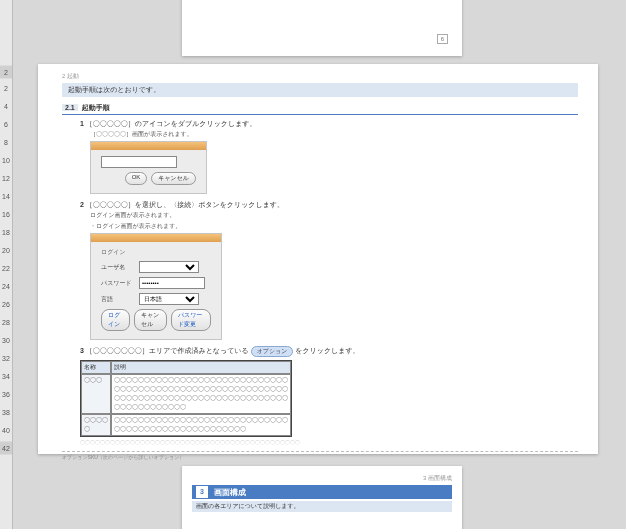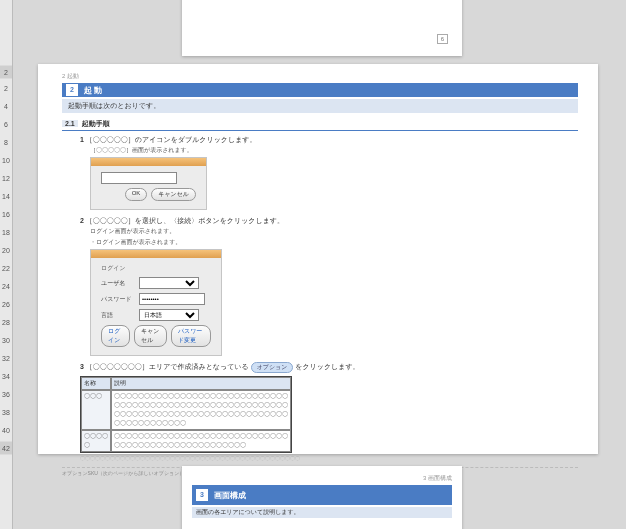--- a/index.html
+++ b/index.html
@@ -5,21 +5,21 @@
 html,body{margin:0;padding:0;background:#d8d8d8;font-family:"Meiryo","MS Gothic",sans-serif;font-size:7px;color:#333}
 .workspace{width:626px;height:529px;position:relative;overflow:hidden}
 .ruler-v{position:absolute;left:0;top:0;width:12px;height:529px;background:#e8e8e8;border-right:1px solid #bbb}
 .ruler-v .tick{position:absolute;left:0;width:12px;text-align:center;font-size:7px;color:#555;transform:translateY(-50%)}
 .ruler-v .tick.origin{background:#cfcfcf;padding:3px 0}
 .canvas{position:absolute;left:12px;top:0;right:0;bottom:0;overflow:hidden}
 .page{position:absolute;background:#fff;box-shadow:0 1px 3px rgba(0,0,0,.25)}
 .page.prev{left:170px;top:-120px;width:280px;height:176px}
 .page.main{left:26px;top:64px;width:560px;height:390px}
 .page.next{left:170px;top:466px;width:280px;height:180px}
-.ch-banner{background:#4a7cc4;color:#fff;display:flex;align-items:center;height:20px;margin:4px 10px 0 10px}
+.ch-banner{background:#4a7cc4;color:#fff;display:flex;align-items:center;height:14px;margin:4px 10px 0 10px}
 .ch-banner .num{background:#fff;color:#4a7cc4;font-weight:bold;width:12px;text-align:center;margin-left:4px;height:12px;line-height:12px}
 .ch-banner .ttl{margin-left:6px;font-weight:bold;font-size:8px}
 .page.main .content{padding:8px 20px 8px 24px}
 .hdrline{font-size:6px;color:#999;margin-bottom:2px}
 .chapbar{background:#4a7cc4;color:#fff;display:flex;align-items:center;height:14px;margin-bottom:2px}
 .chapbar .num{background:#fff;color:#4a7cc4;font-weight:bold;width:12px;text-align:center;margin-left:4px;height:12px;line-height:12px}
 .chapbar .ttl{margin-left:6px;font-weight:bold;letter-spacing:2px;font-size:8px}
 .intro{background:#dce5f2;padding:2px 6px;margin-bottom:6px}
 .sub{border-bottom:1px solid #4a7cc4;padding-bottom:1px;margin-bottom:4px;display:flex;gap:4px;align-items:baseline}
 .sub .sn{background:#e2e9f3;padding:0 3px;font-weight:bold}
@@ -87,24 +87,20 @@
   <div class="canvas">
 
     <div class="page prev">
       <div class="page-num-box">6</div>
     </div>
 
     <div class="page main">
       <div class="content">
         <div class="hdrline">2 起動</div>
 
-        <div class="chapbar">
-          <div class="num">2</div>
-          <div class="ttl">起動</div>
-        </div>
         <div class="intro">起動手順は次のとおりです。</div>
 
         <div class="sub">
           <span class="sn">2.1</span>
           <span class="st">起動手順</span>
         </div>
 
         <div class="steps">
 
           <div class="step">

